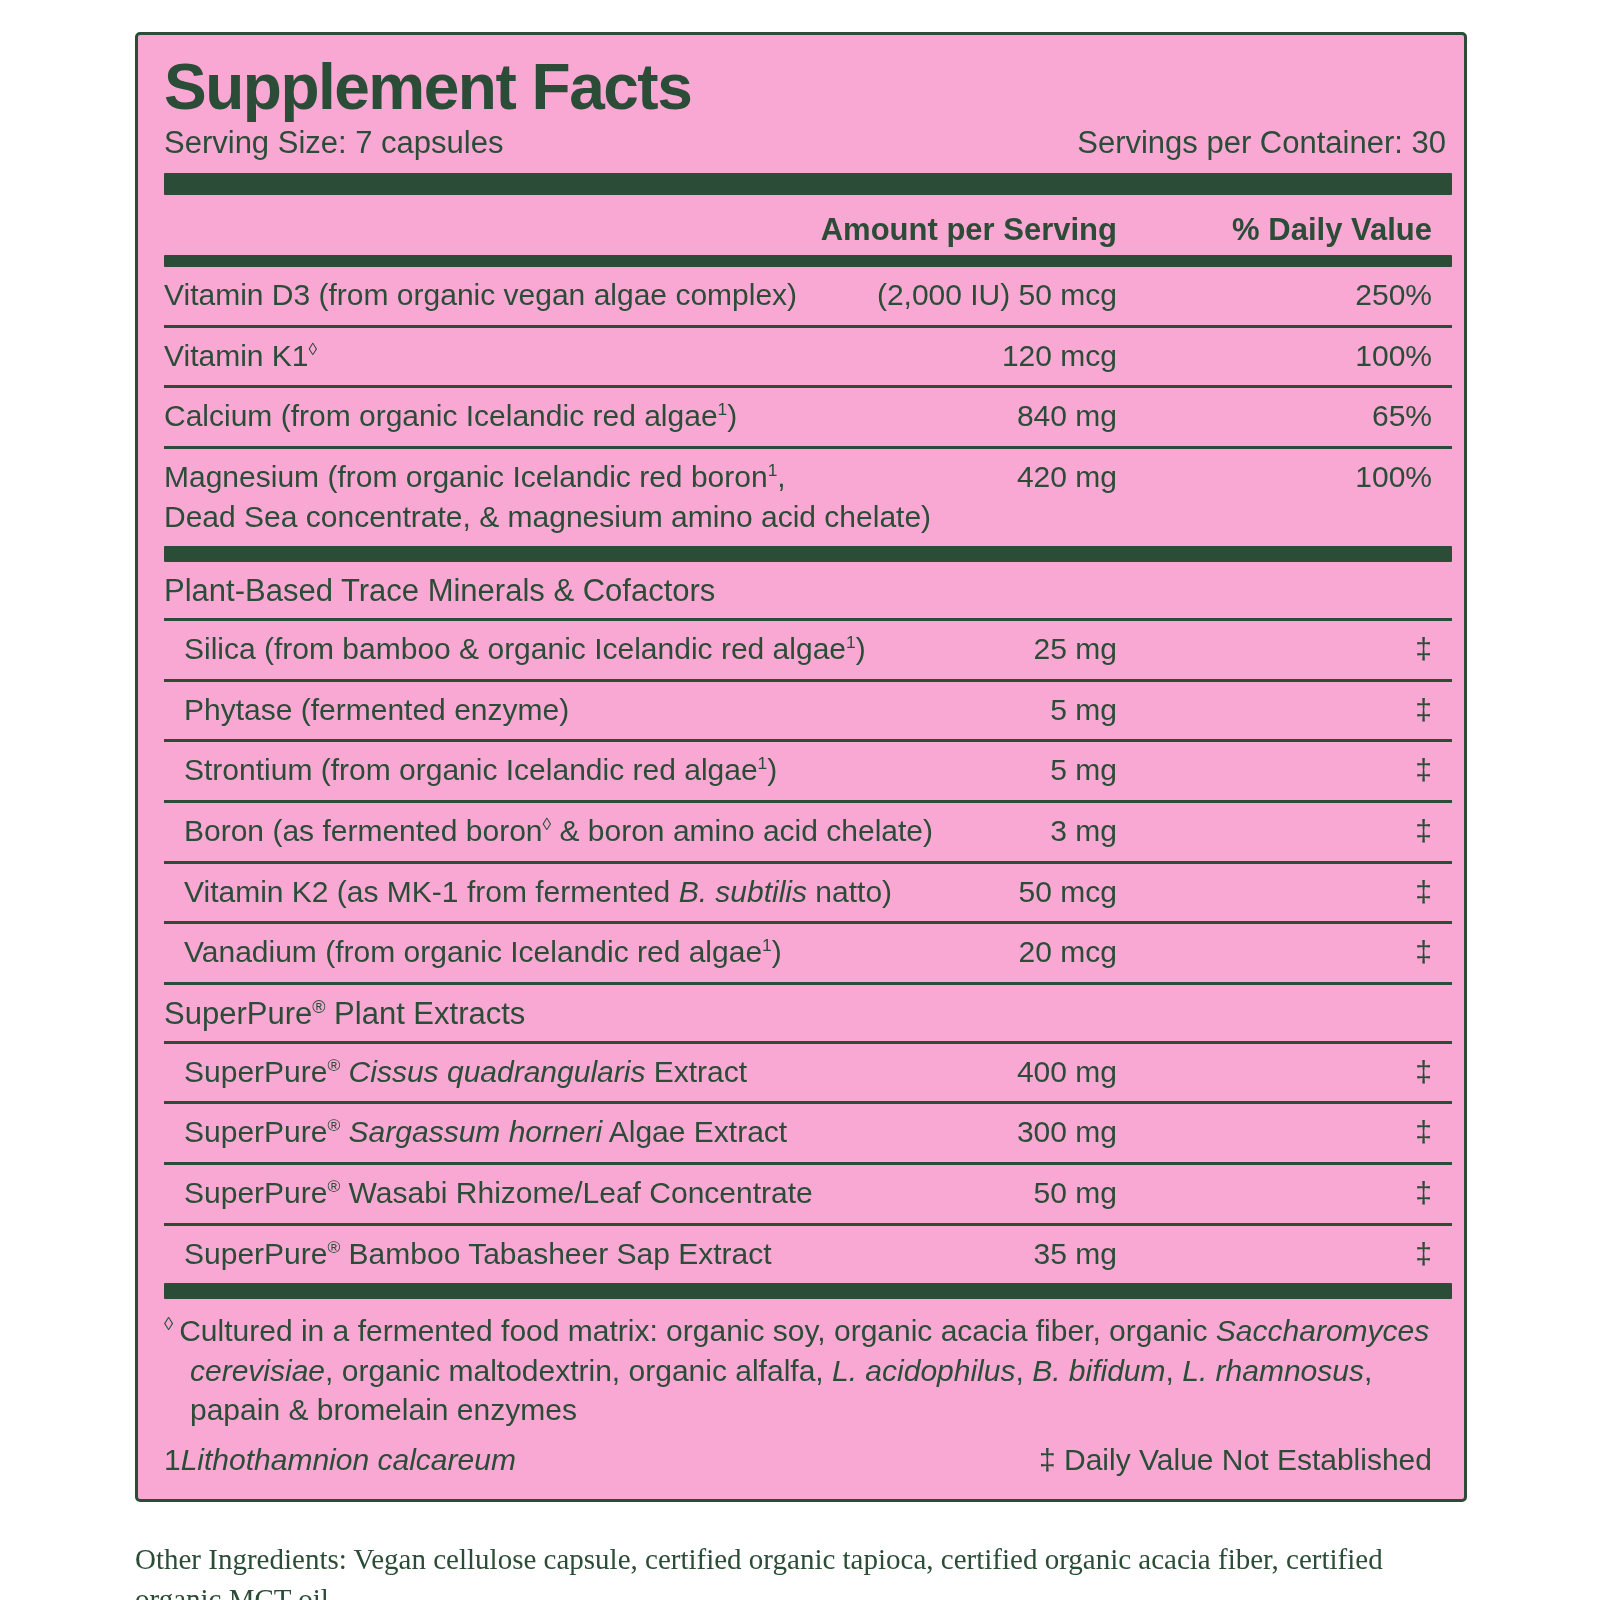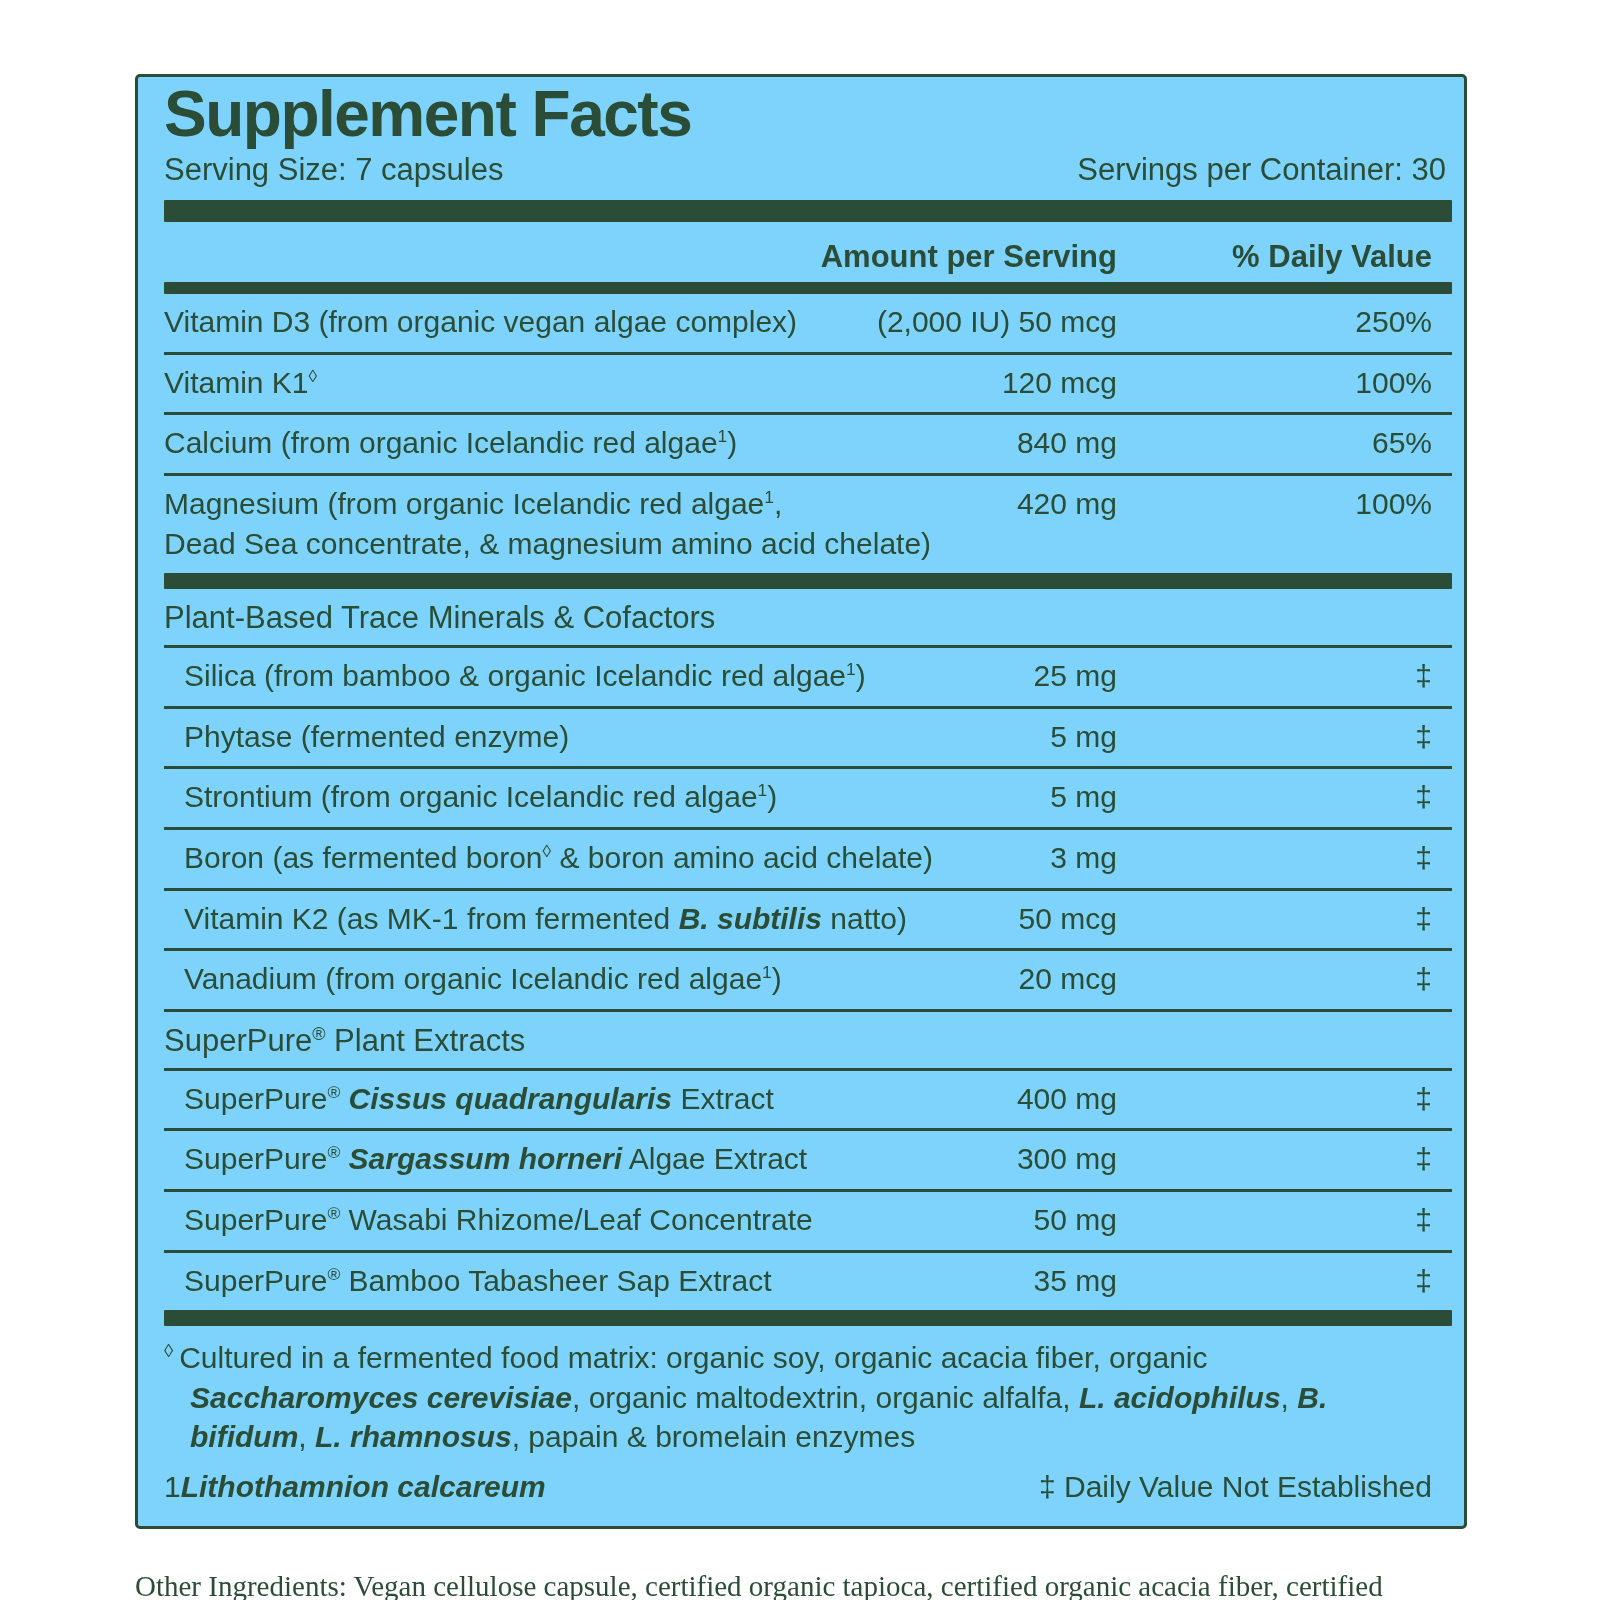--- a/index.html
+++ b/index.html
@@ -10,23 +10,22 @@
     position:relative;
     overflow:hidden;
   }
   .col{
     position:absolute;left:135px;top:32px;width:1332px;
   }
   .facts-panel{
     border:3px solid #2b4c36;
     border-radius:5px;
     box-sizing:border-box;
-    padding:4px 12px 20px 26px;
-    background:#7dd3fc;
-    margin-top:42px;
+    padding:19px 12px 20px 26px;
+    background:#f9a8d4;
   }
   .title{
     font-size:64px;font-weight:bold;letter-spacing:-1.5px;line-height:1.05;
   }
   .serving-line{
     display:flex;justify-content:space-between;
     font-size:31px;margin-top:4px;padding-bottom:12px;padding-right:6px;
   }
   .bar{background:#2b4c36;border-radius:1px;}
   .bar.b-thick{height:22px;}
@@ -36,21 +35,21 @@
   .colhead .ch-amount{position:absolute;right:335px;bottom:7px;white-space:nowrap;}
   .colhead .ch-dv{position:absolute;right:20px;bottom:7px;white-space:nowrap;}
   .row{position:relative;padding:8px 0 10px;font-size:30px;line-height:1.32;}
   .row .row-name{white-space:nowrap;}
   .row.indent .row-name{padding-left:20px;}
   .row .row-amount{position:absolute;top:8px;right:335px;white-space:nowrap;}
   .row .row-dv{position:absolute;top:8px;right:20px;white-space:nowrap;}
   .rule{height:3px;background:#2b4c36;}
   .sec-heading{font-size:31px;font-weight:normal;padding:11px 0 9px;}
   sup{font-size:58%;vertical-align:super;line-height:0;}
-  .it{font-style:italic;font-weight:bold;}
+  .it{font-style:italic;}
   .footnotes{margin-top:12px;font-size:30px;line-height:1.32;}
   .fn{padding-left:26px;text-indent:-26px;padding-right:10px;}
   .fn .mk{font-size:62%;vertical-align:super;line-height:0;padding-right:6px;}
   .fn-bottom{display:flex;justify-content:space-between;margin-top:10px;padding-right:20px;}
   .fn-src{white-space:nowrap;}
   .below{
     font-family:"Liberation Serif",serif;
     font-size:29px;line-height:1.35;margin-top:38px;
   }
 </style>
@@ -90,21 +89,21 @@
           <div class="row-dv">100%</div>
         </div>
         <div class="rule"></div>
         <div class="row">
           <div class="row-name"><span>Calcium (from organic Icelandic red algae</span><sup>1</sup><span>)</span></div>
           <div class="row-amount">840 mg</div>
           <div class="row-dv">65%</div>
         </div>
         <div class="rule"></div>
         <div class="row">
-          <div class="row-name"><span>Magnesium (from organic Icelandic red algae</span><sup>1</sup><span>,</span><br><span>Dead Sea concentrate, &amp; magnesium amino acid chelate)</span></div>
+          <div class="row-name"><span>Magnesium (from organic Icelandic red boron</span><sup>1</sup><span>,</span><br><span>Dead Sea concentrate, &amp; magnesium amino acid chelate)</span></div>
           <div class="row-amount">420 mg</div>
           <div class="row-dv">100%</div>
         </div>
         <div class="bar b-mid"></div>
         <div class="sec-heading"><span>Plant-Based Trace Minerals &amp; Cofactors</span></div>
         <div class="rule"></div>
         <div class="row indent">
           <div class="row-name"><span>Silica (from bamboo &amp; organic Icelandic red algae</span><sup>1</sup><span>)</span></div>
           <div class="row-amount">25 mg</div>
           <div class="row-dv">‡</div>

